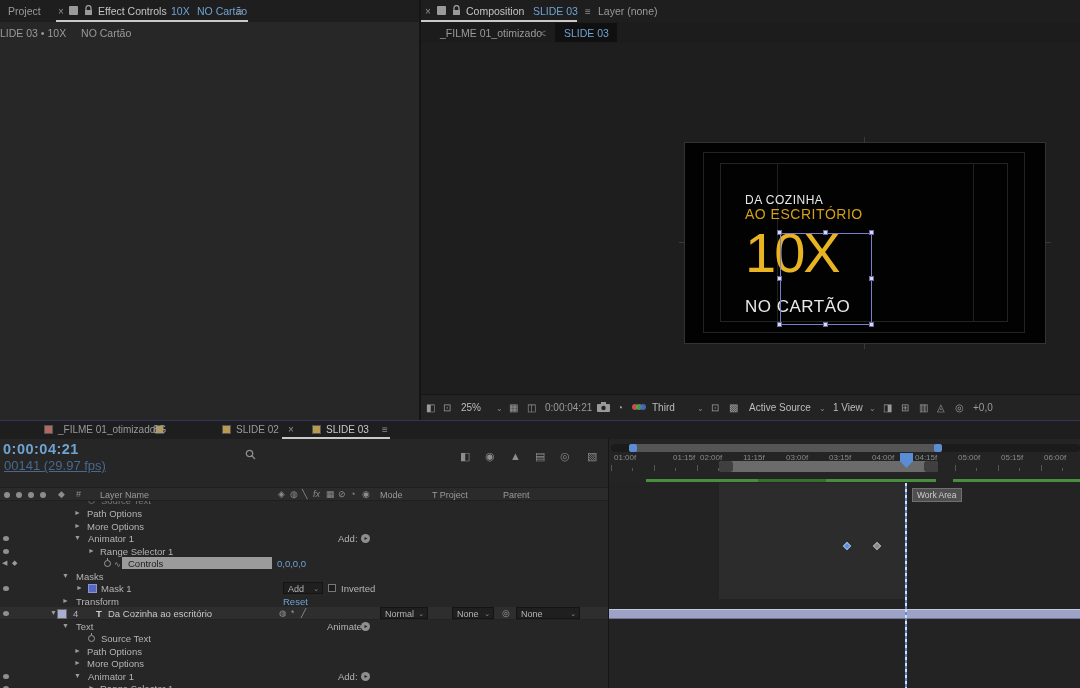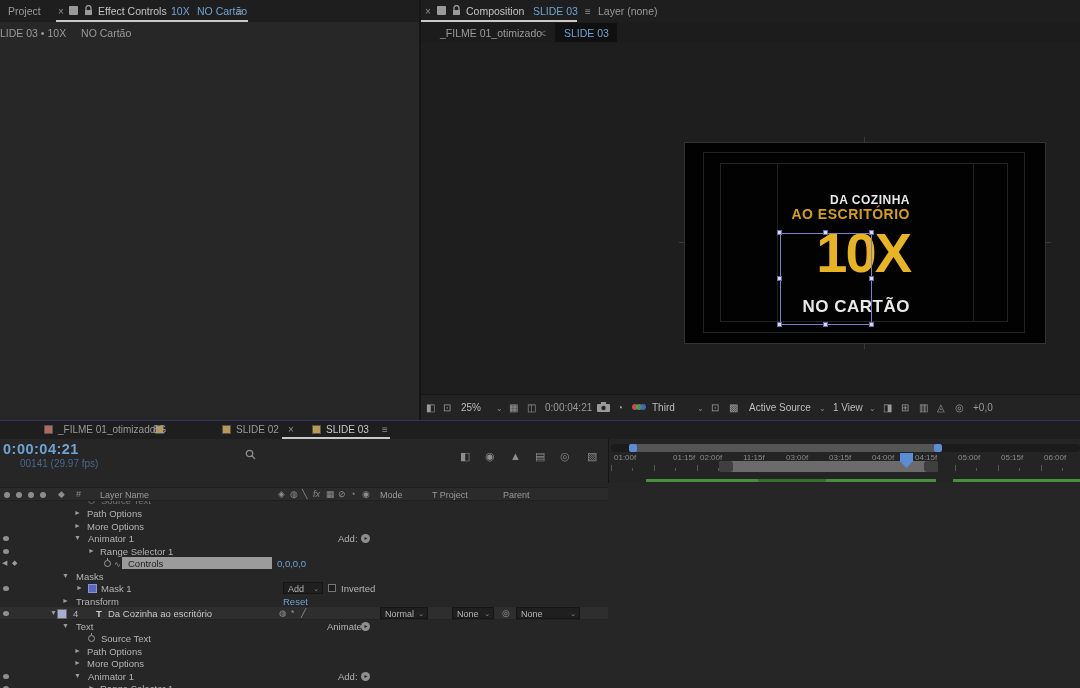--- a/index.html
+++ b/index.html
@@ -26,41 +26,41 @@
   #comp-crumbbar { position:absolute; left:0; top:22px; right:0; height:21px; background:#1c1c1c; }
   .crumb { position:absolute; top:5px; font-size:10.5px; color:#9a9a9a; }
   #crumb-chip { position:absolute; left:548px; top:1px; width:62px; height:19px; background:#101010; }
   #crumb-chip span { position:absolute; left:9px; top:4px; font-size:10.5px; color:#6fa3d2; }
 
   #viewer { position:absolute; left:0; top:43px; right:0; height:351px; background:#1e1e1e; }
   #comp-frame { position:absolute; left:264px; top:100px; width:360px; height:200px; background:#020202; outline:1px solid #333; }
   .guide { position:absolute; border:1px solid #232323; }
   .vguide { position:absolute; width:1px; background:#202020; }
   .cmark { position:absolute; background:#3a3a3a; }
-  .slide-line { position:absolute; width:100%; text-align:right; font-weight:bold; letter-spacing:.5px; }
+  .slide-line { position:absolute; width:100%; text-align:left; font-weight:normal; letter-spacing:.5px; }
   #slide-text { position:absolute; left:60px; top:50px; width:165px; }
   .sel-box { position:absolute; border:1px solid #7d7dc8; }
   .handle { position:absolute; width:5px; height:5px; background:#d9d9ec; border:1px solid #6a6aa8; }
 
   #comp-toolbar { position:absolute; left:0; bottom:0; right:0; height:26px; background:#232323; border-top:1px solid #161616; }
   .ctb { position:absolute; top:7px; font-size:10px; color:#9a9a9a; }
   .ctb.val { color:#bdbdbd; }
   .chev { color:#8a8a8a; font-size:8px; }
   .gicon { color:#9a9a9a; font-size:10px; }
   .rgb-dot { position:absolute; width:6px; height:6px; border-radius:50%; }
 
   
   #tl-panel { position:absolute; left:0; top:420px; width:1080px; height:268px; background:#262626; border-top:1px solid #33335a; }
   #tl-tabbar { position:absolute; left:0; top:0; right:0; height:18px; background:#1e1e1e; }
   .tl-tab { position:absolute; top:3px; font-size:10px; color:#9a9a9a; }
   .tab-swatch { position:absolute; top:4px; width:9px; height:9px; border:1px solid #555; }
 
   #tl-left { position:absolute; left:0; top:18px; width:608px; bottom:0; }
   #tc-big { position:absolute; left:3px; top:2px; font-size:14.5px; font-weight:bold; color:#6fa3d2; letter-spacing:.5px; }
-  #tc-small { position:absolute; left:20px; top:19px; font-size:10px; color:#49688c; }
+  #tc-small { position:absolute; left:4px; top:19px; font-size:13px; color:#49688c;text-decoration:underline; }
   .tl-toolicon { position:absolute; top:11px; font-size:11px; color:#8d8d8d; }
   #tl-colhead { position:absolute; left:0; top:48px; width:608px; height:14px; background:#2b2b2b; border-top:1px solid #1f1f1f; border-bottom:1px solid #1f1f1f; }
   .colhead-txt { position:absolute; top:2px; font-size:9px; color:#9a9a9a; }
   .colhead-ic { position:absolute; top:1px; font-size:9px; color:#8d8d8d; }
   .dotic { position:absolute; top:4px; width:6px; height:6px; border-radius:50%; background:#8d8d8d; }
 
   #tl-rows { position:absolute; left:0; top:62px; width:608px; bottom:0; overflow:hidden; }
   .row { position:relative; height:12.5px; }
   .row .lbl { position:absolute; top:1px; font-size:9.5px; color:#b4b4b4; }
   .row .twirl { position:absolute; top:2px; font-size:7px; color:#9a9a9a; }
@@ -431,14 +431,22 @@
         <div class="wa-cap" style="left:0"></div>
         <div class="wa-cap" style="right:0"></div>
       </div>
       <div class="greenline" style="left:37px;width:180px"></div>
       <div class="greenline dark" style="left:149px;width:68px"></div>
       <div class="greenline" style="left:217px;width:110px"></div>
       <div class="greenline" style="left:344px;width:128px"></div>
       <div id="playhead-head" style="left:291px;top:14px"></div>
     </div>
 
+    <div id="tl-graph">
+      <div id="work-band"></div>
+      <div id="layer-bar"></div>
+      <div class="kf" style="left:235px;top:60px;background:#5b8dd6;border:1px solid #9db7e0"></div>
+      <div class="kf" style="left:265px;top:60px;background:#8a8a8a;border:1px solid #aaa"></div>
+      <div id="playhead-line" style="left:296px;top:0;height:206px"></div>
+      <div id="workarea-tip" style="left:303px;top:5px">Work Area</div>
+    </div>
   </div>
 </div>
 
 </body></html>

